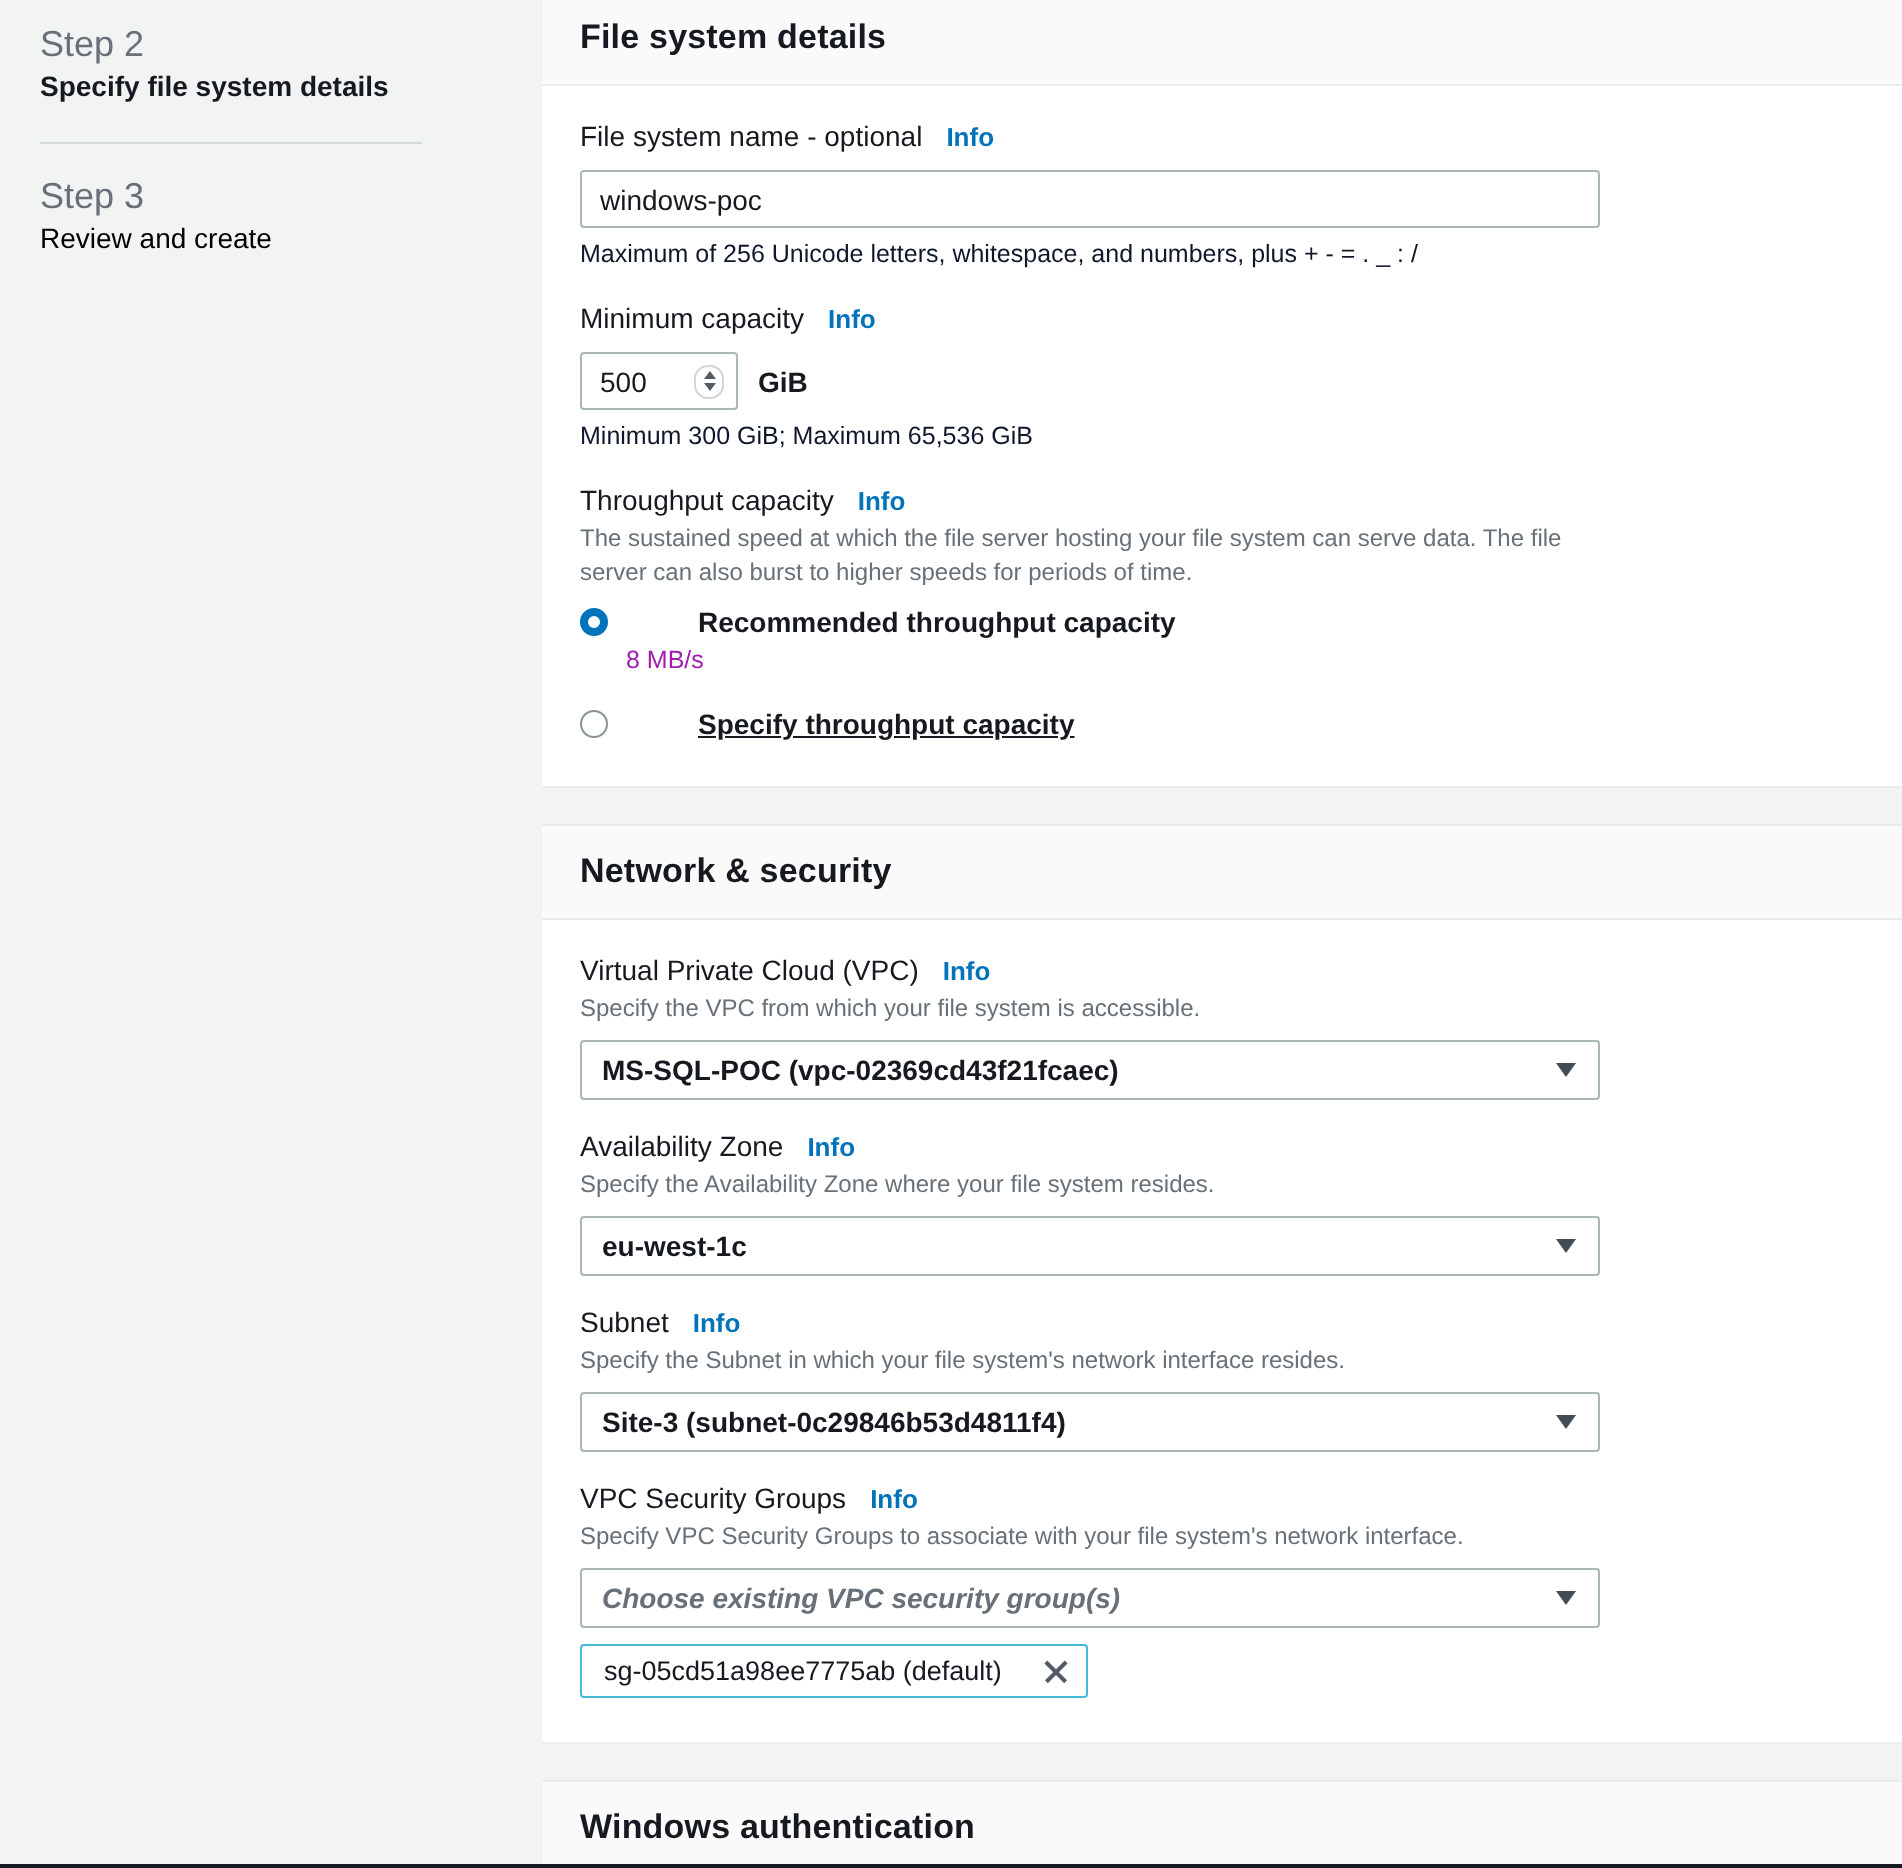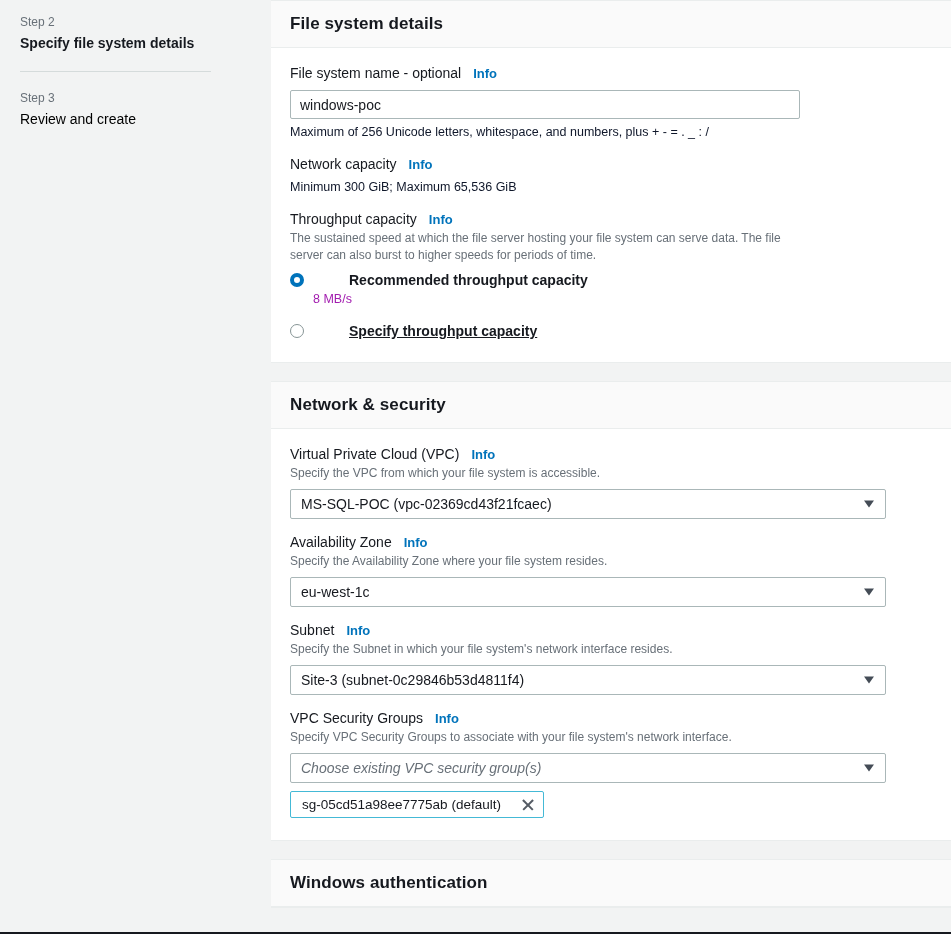--- a/index.html
+++ b/index.html
@@ -30,21 +30,21 @@
   .sidebar {
     width: 271px;
     flex: 0 0 271px;
     background: #f2f3f3;
     padding: 14px 20px 0 20px;
   }
 
   .wizard-step { padding: 0; }
 
   .step-eyebrow {
-    font-size: 12px;
+    font-size: 18px;
     color: #687078;
     line-height: 16px;
     margin-bottom: 4px;
   }
 
   .step-title {
     font-size: 14px;
     line-height: 18px;
     color: #000000;
   }
@@ -60,20 +60,21 @@
     margin: 19px 40px 18px 0;
   }
 
   
   .main {
     flex: 1 1 auto;
     min-width: 0;
     background: #f2f3f3;
     display: flex;
     flex-direction: column;
+    justify-content: center;
   }
 
   .panel {
     background: #ffffff;
     border-top: 1px solid #eaeded;
     border-bottom: 1px solid #eaeded;
     width: 100%;
   }
 
   .panel + .panel { margin-top: 18px; }
@@ -251,30 +252,31 @@
   .radio-sub {
     font-size: 12.5px;
     color: #a21caf;
     line-height: 17px;
     margin-top: 2px;
   }
 
   
   .select {
     position: relative;
-    width: 596px;
+    width: 510px;
     height: 30px;
     margin-top: 7px;
     border: 1px solid #aab7b8;
     border-radius: 2px;
     background: #fff;
     display: flex;
     align-items: center;
     padding: 0 30px 0 10px;
     cursor: pointer;
+    font-weight: bold;
   }
 
   .select-value {
     font-size: 14px;
     color: #16191f;
     white-space: nowrap;
     overflow: hidden;
     text-overflow: ellipsis;
   }
   .select-value.placeholder {
@@ -368,22 +370,32 @@
           <div class="label-row">
             <span class="field-label">File system name - optional</span>
             <a class="info-link">Info</a>
           </div>
           <input class="text-input" type="text" value="windows-poc" style="">
           <div class="constraint">Maximum of 256 Unicode letters, whitespace, and numbers, plus + - = . _ : /</div>
         </div>
 
         <div class="field">
           <div class="label-row">
-            <span class="field-label">Network capacity</span>
-            <a class="info-link">Info</a>
+            <span class="field-label">Minimum capacity</span>
+            <a class="info-link">Info</a>
+          </div>
+          <div class="stepper-row">
+            <div class="stepper">
+              <input type="text" value="500" style="">
+              <span class="stepper-arrows">
+                <span class="tri up"></span>
+                <span class="tri down"></span>
+              </span>
+            </div>
+            <span class="unit">GiB</span>
           </div>
           <div class="constraint">Minimum 300 GiB; Maximum 65,536 GiB</div>
         </div>
 
         <div class="field">
           <div class="label-row">
             <span class="field-label">Throughput capacity</span>
             <a class="info-link">Info</a>
           </div>
           <div class="field-desc">The sustained speed at which the file server hosting your file system can serve data. The file server can also burst to higher speeds for periods of time.</div>

